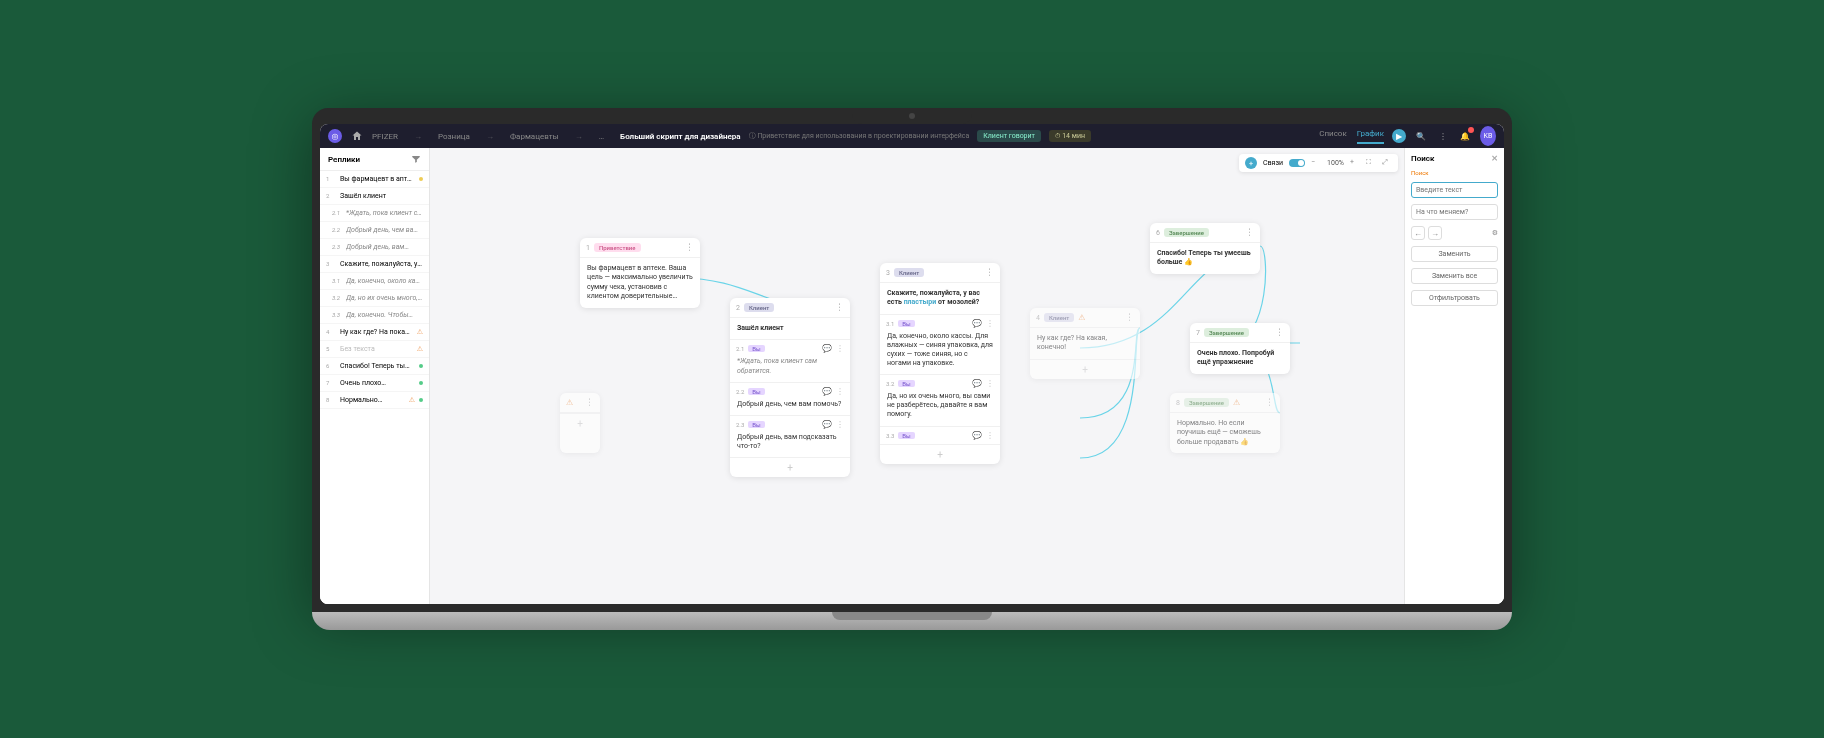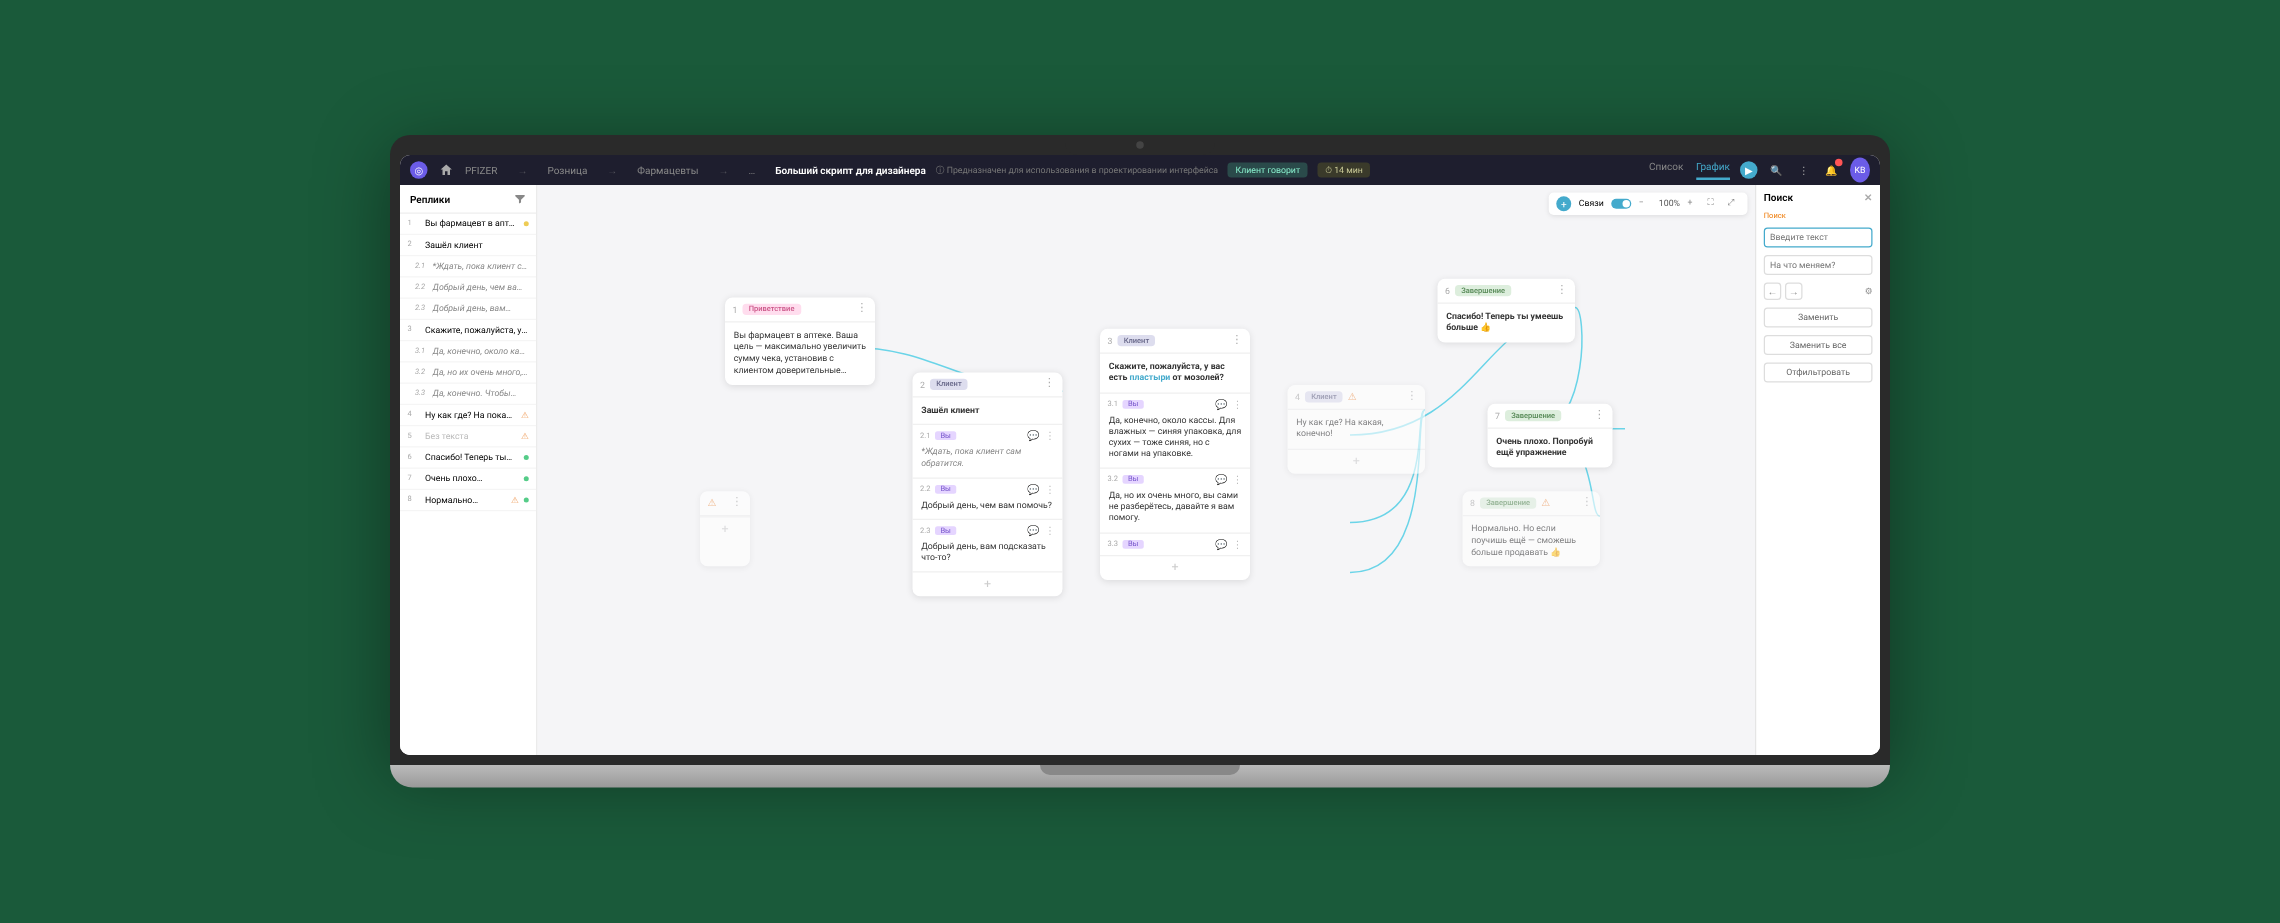--- a/index.html
+++ b/index.html
@@ -100,21 +100,21 @@
         <div class="breadcrumb">
           <span>PFIZER</span>
             <span class="sep">→</span>
           <span>Розница</span>
             <span class="sep">→</span>
           <span>Фармацевты</span>
             <span class="sep">→</span>
           <span>…</span>
           <span class="current">Больший скрипт для дизайнера</span>
         </div>
-        <span class="tag-info">ⓘ <span>Предназначен для использования в проектировании интерфейса</span></span>
+        <span class="tag-info">ⓘ <span>Приветствие для использования в проектировании интерфейса</span></span>
         <span class="pill">Клиент говорит</span>
         <span class="time-pill">⏱ <span>14 мин</span></span>
         <div class="spacer"></div>
         <div class="tabs">
           <span class="tab">Список</span>
           <span class="tab active">График</span>
         </div>
         <div class="tb-icon play">▶</div>
         <div class="tb-icon">🔍</div>
         <div class="tb-icon">⋮</div>

